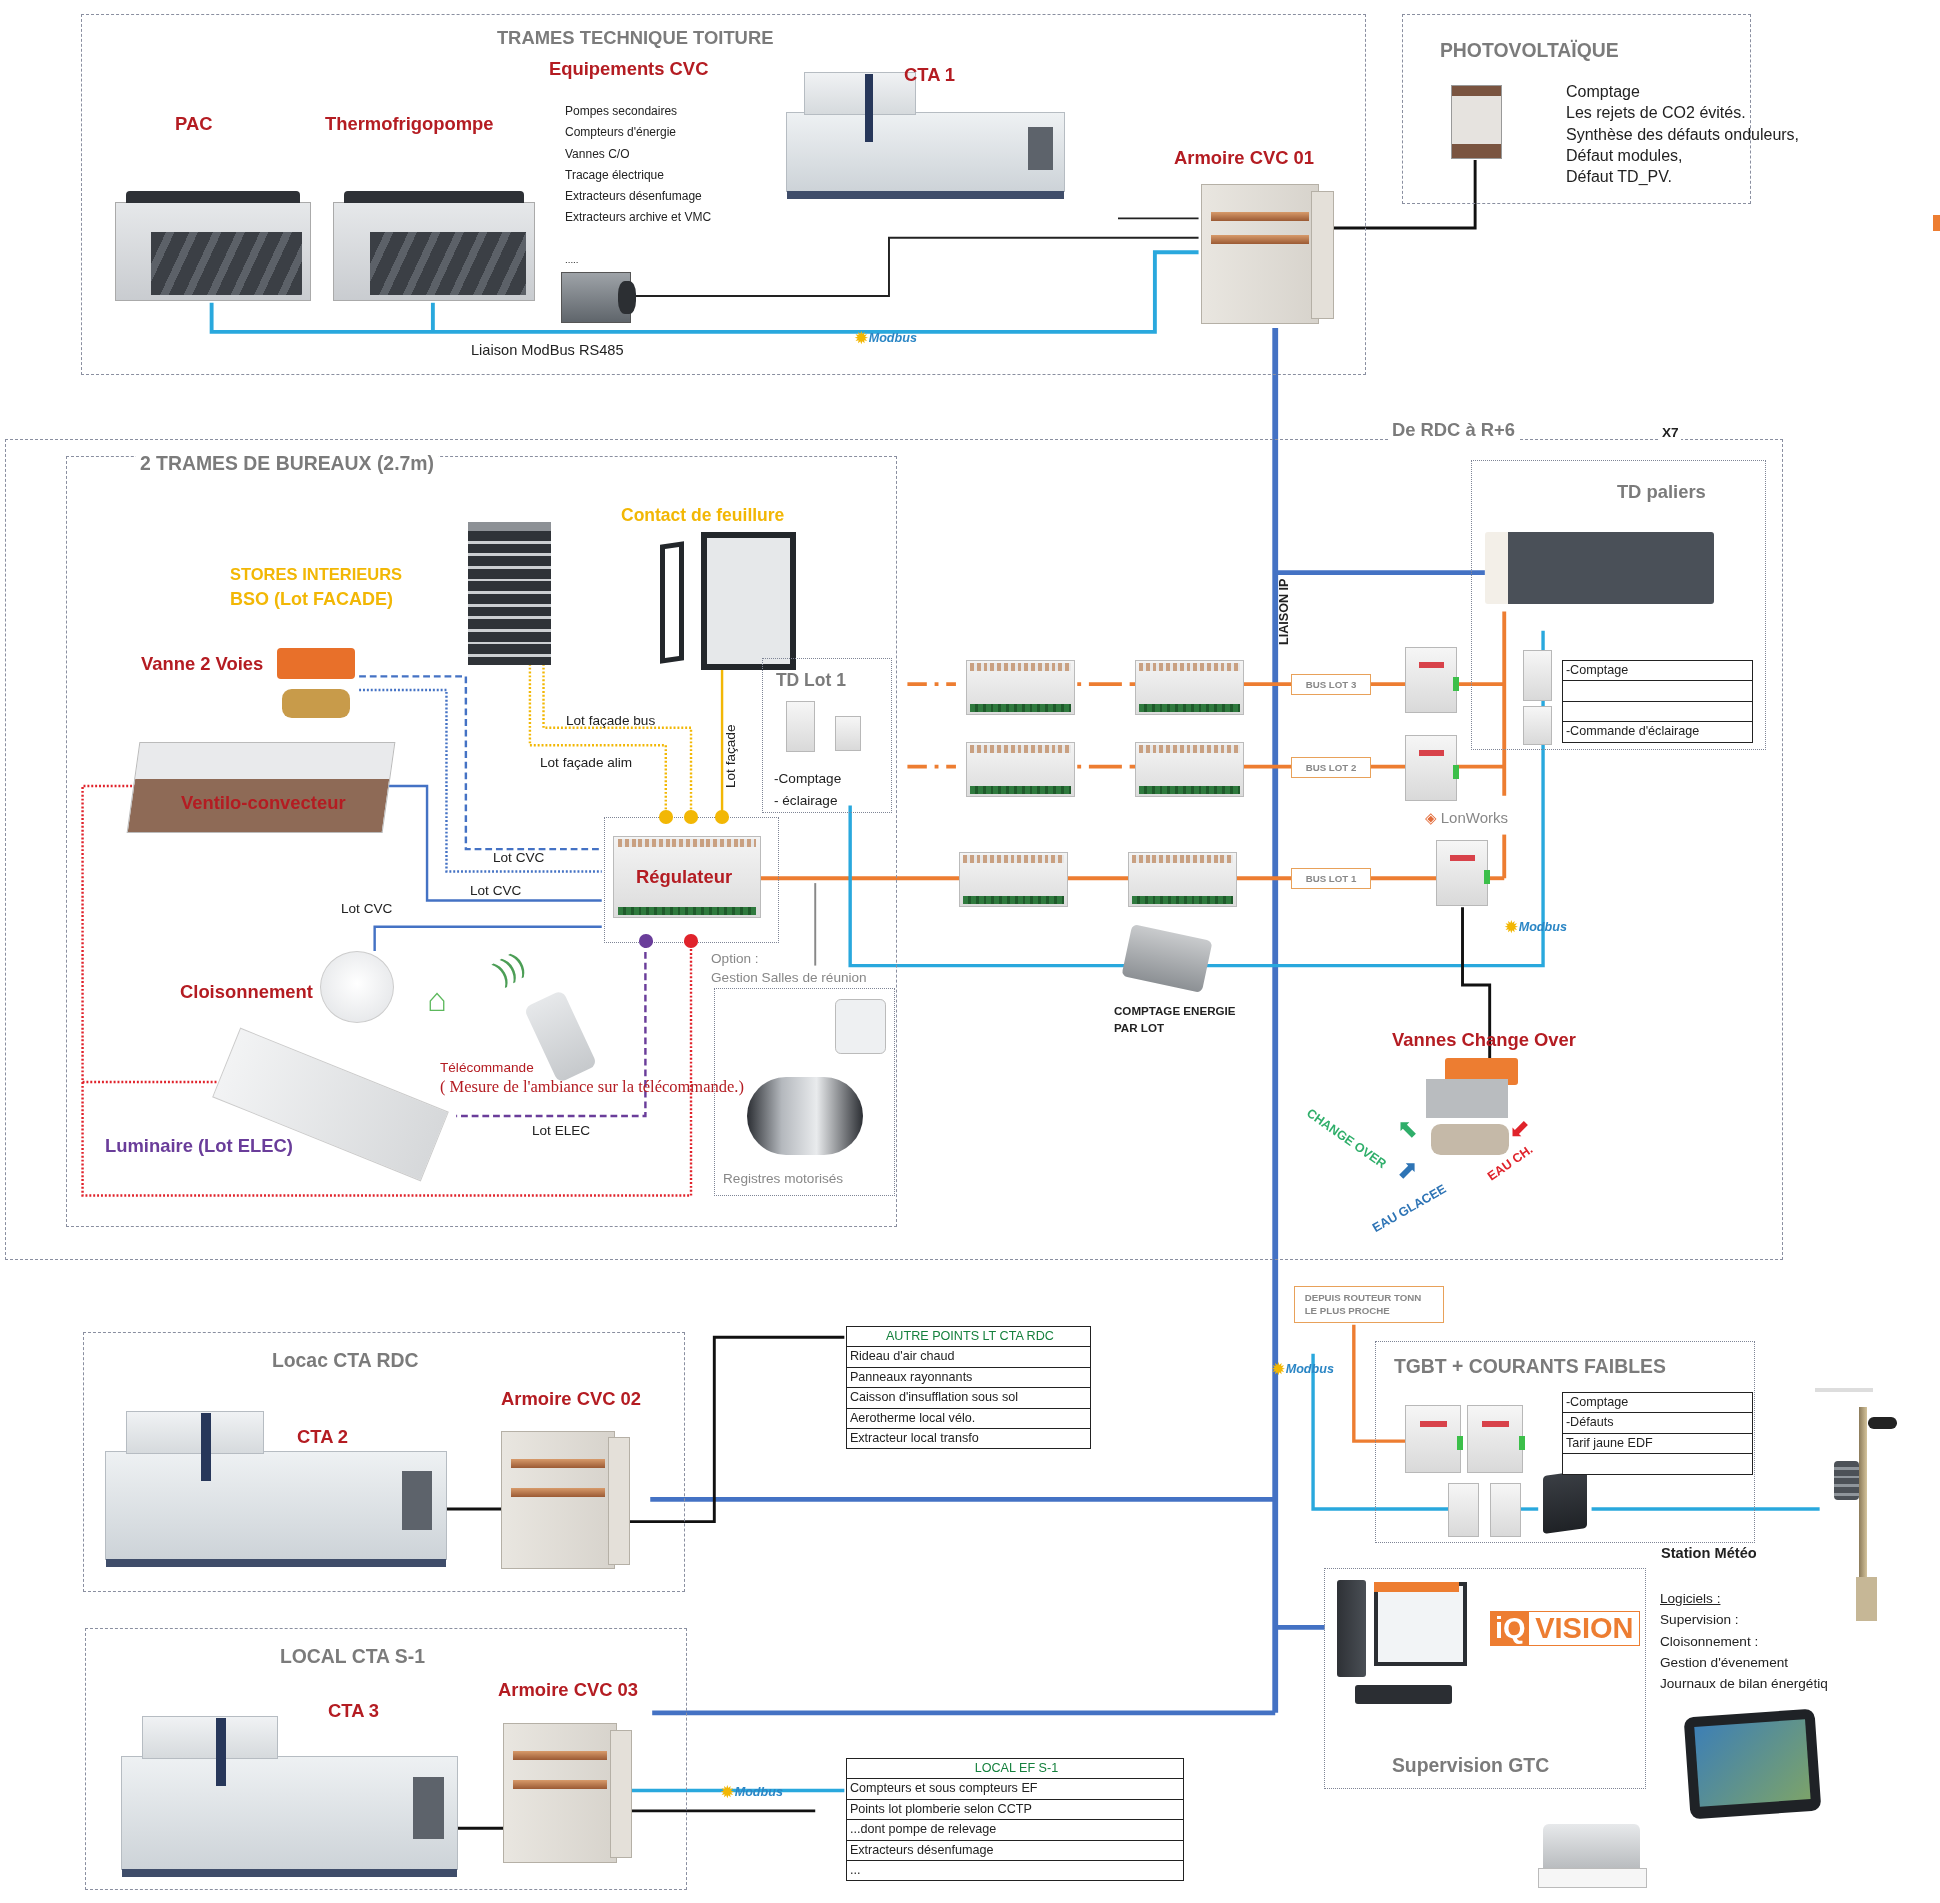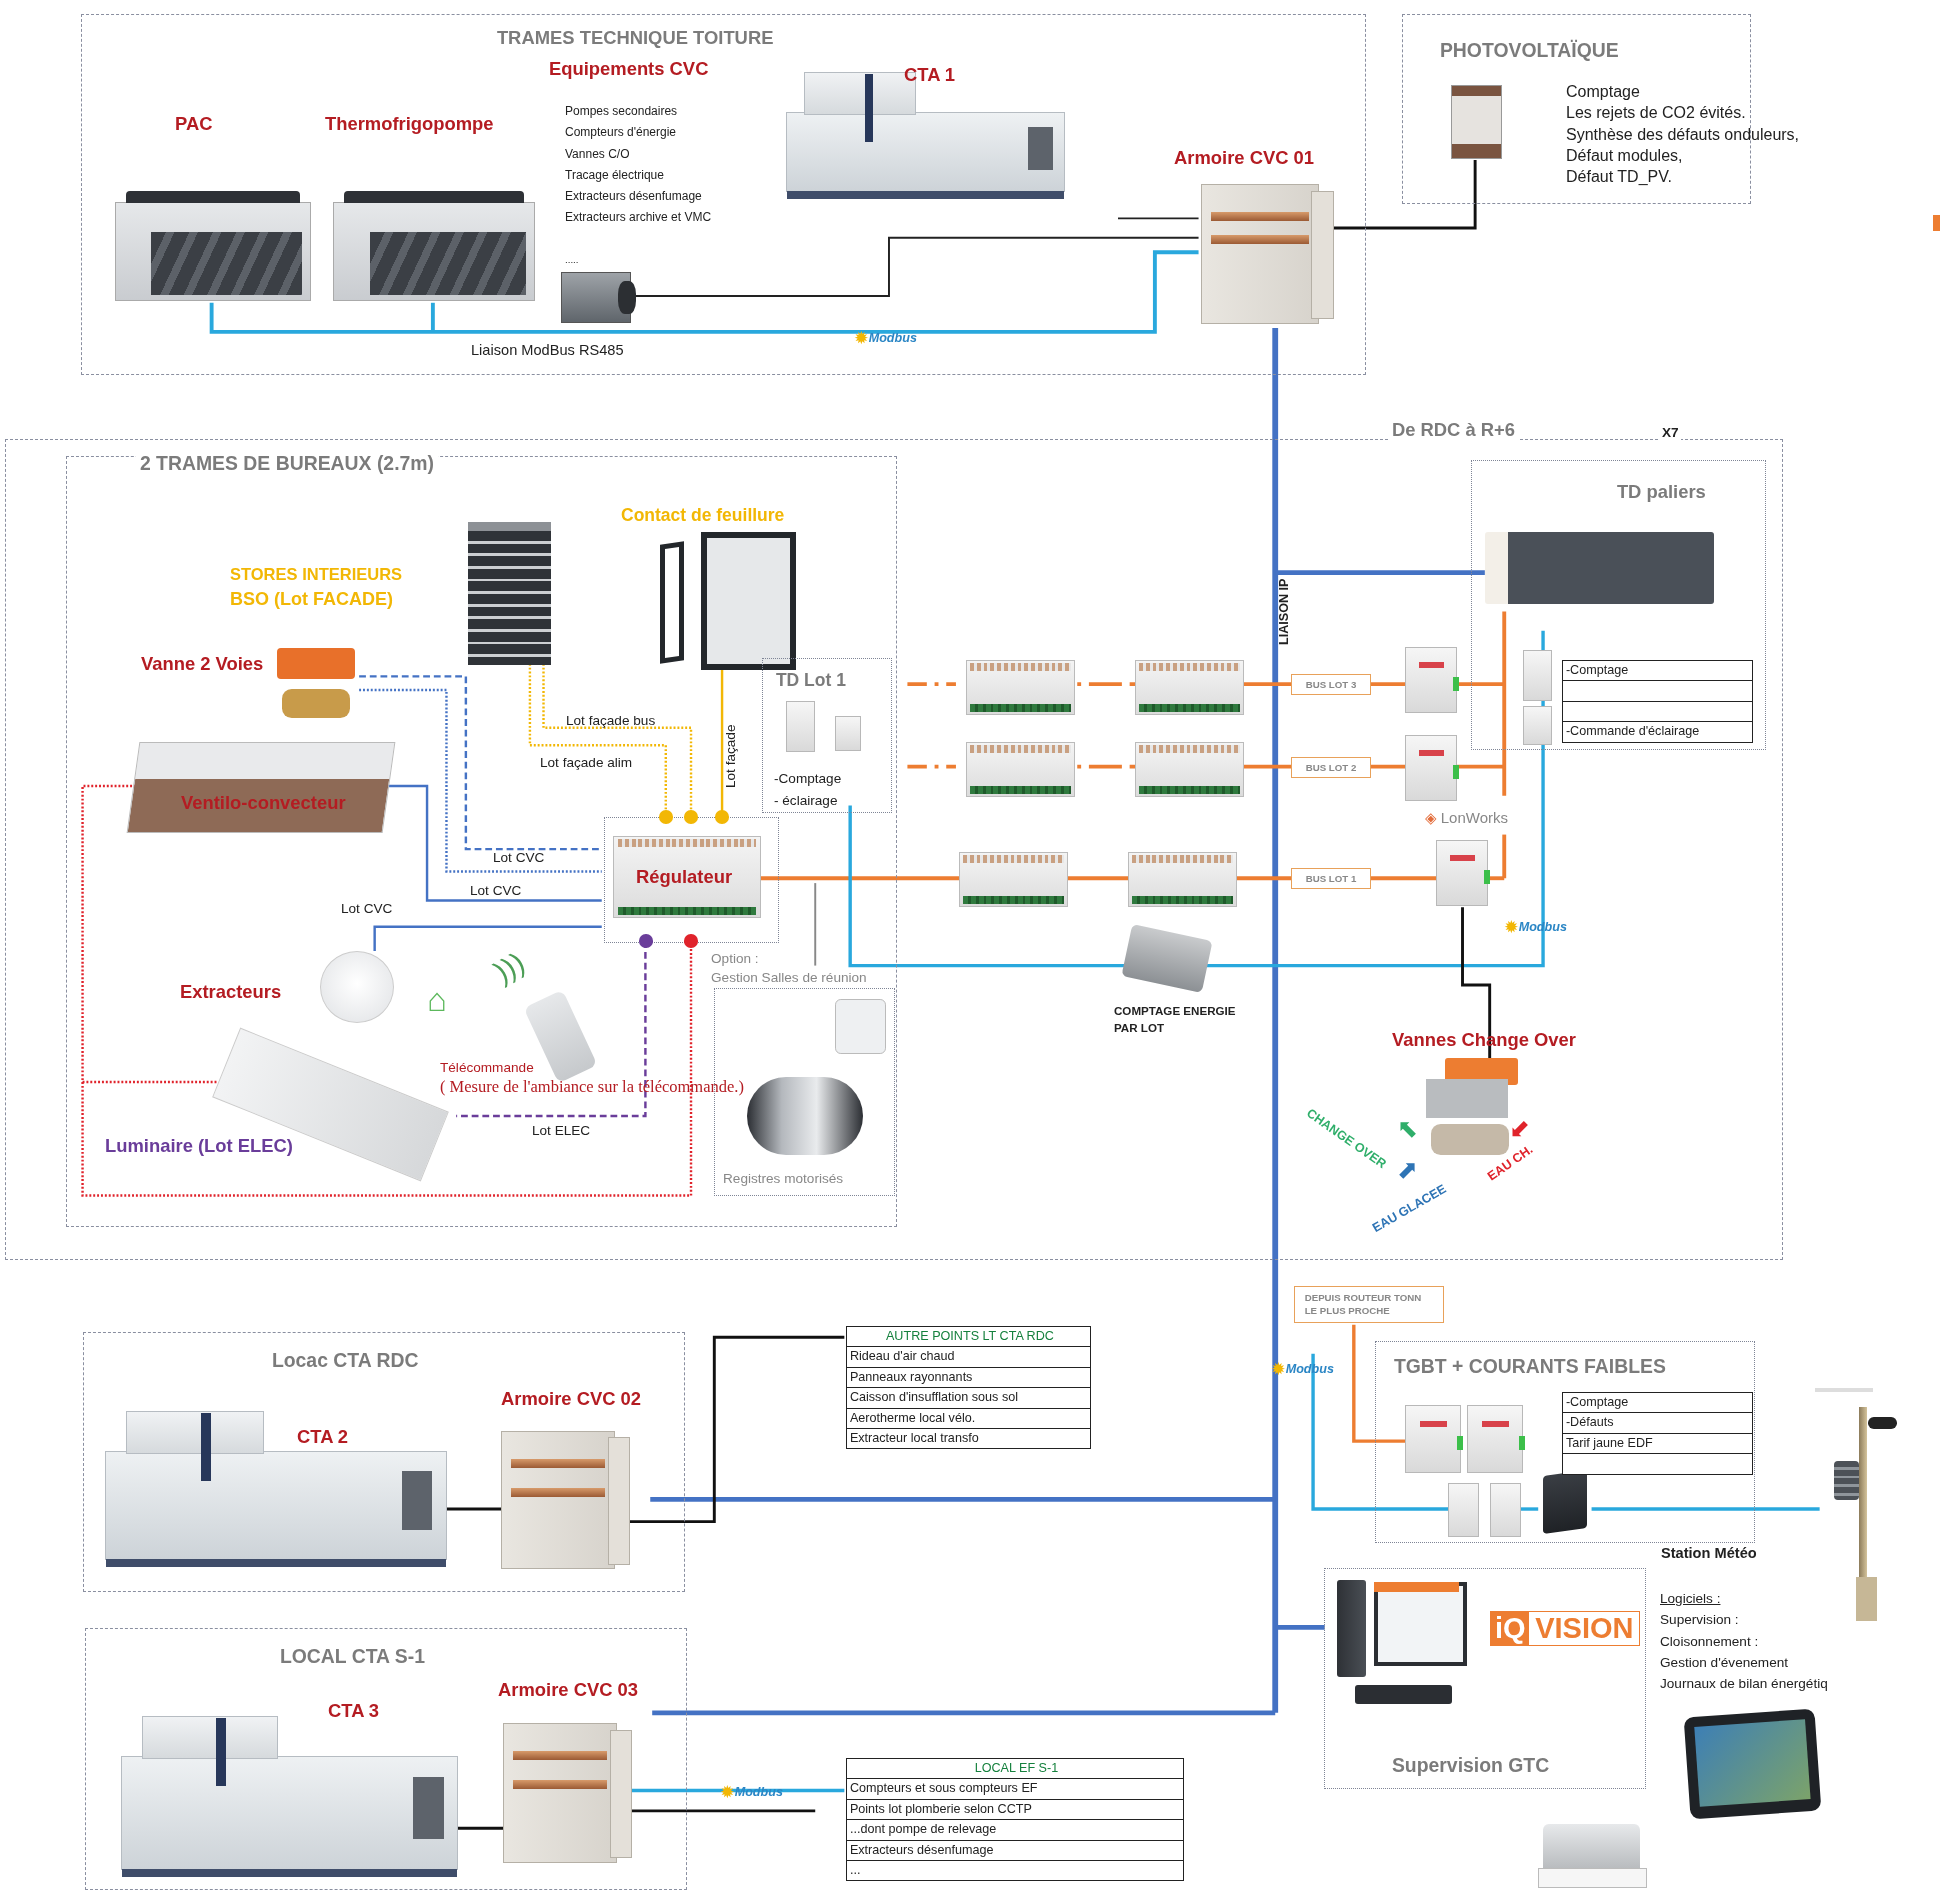--- a/index.html
+++ b/index.html
@@ -191,21 +191,21 @@
   </div>
 <div class="red-label" style="left:636px;top:866px;">Régulateur</div>
 
 <div class="zone dd" style="left:762px;top:658px;width:128px;height:153px;"></div>
 <div class="zone-title" style="left:772px;top:670px;font-size:17.5px;background:transparent;">TD Lot 1</div>
 <div class="meter" style="left:786px;top:701px;width:27px;height:49px;"></div>
 <div class="meter" style="left:835px;top:716px;width:24px;height:33px;"></div>
 <div class="small" style="left:774px;top:771px;">-Comptage</div>
 <div class="small" style="left:774px;top:793px;">- éclairage</div>
 
-<div class="red-label" style="left:180px;top:981px;">Extracteurs</div>
+<div class="red-label" style="left:180px;top:981px;">Cloisonnement</div>
 <div class="abs" style="left:320px;top:951px;width:72px;height:70px;background:radial-gradient(circle at 50% 45%,#ffffff,#dfe1e4);border-radius:50%;border:1px solid #ccc;"></div>
 <div class="abs" style="left:427px;top:980px;width:39px;height:39px;color:#5cb85c;font-size:33px;line-height:39px;">⌂</div>
 <div class="abs" style="left:495px;top:951px;color:#4c9e56;font-size:29px;transform:rotate(-30deg);">)))</div>
 <div class="abs" style="left:539px;top:995px;width:43px;height:83px;background:linear-gradient(#e6e8ea,#c6c9cc);border-radius:7.8px;transform:rotate(-25deg);"></div>
 <div class="small" style="left:440px;top:1060px;color:#b41c22;">Télécommande</div>
 <div class="small" style="left:440px;top:1077px;color:#b41c22;font-family:'Liberation Serif',serif;font-size:16.5px;">( Mesure de l'ambiance sur la télécommande.)</div>
 <div class="abs" style="left:218px;top:1067px;width:223px;height:73px;background:linear-gradient(90deg,#f2f3f4,#d6d8da);border:1px solid #ccc;transform:rotate(22deg);"></div>
 <div class="purple-label" style="left:105px;top:1135px;">Luminaire (Lot ELEC)</div>
 <div class="small" style="left:532px;top:1123px;">Lot  ELEC</div>
 

